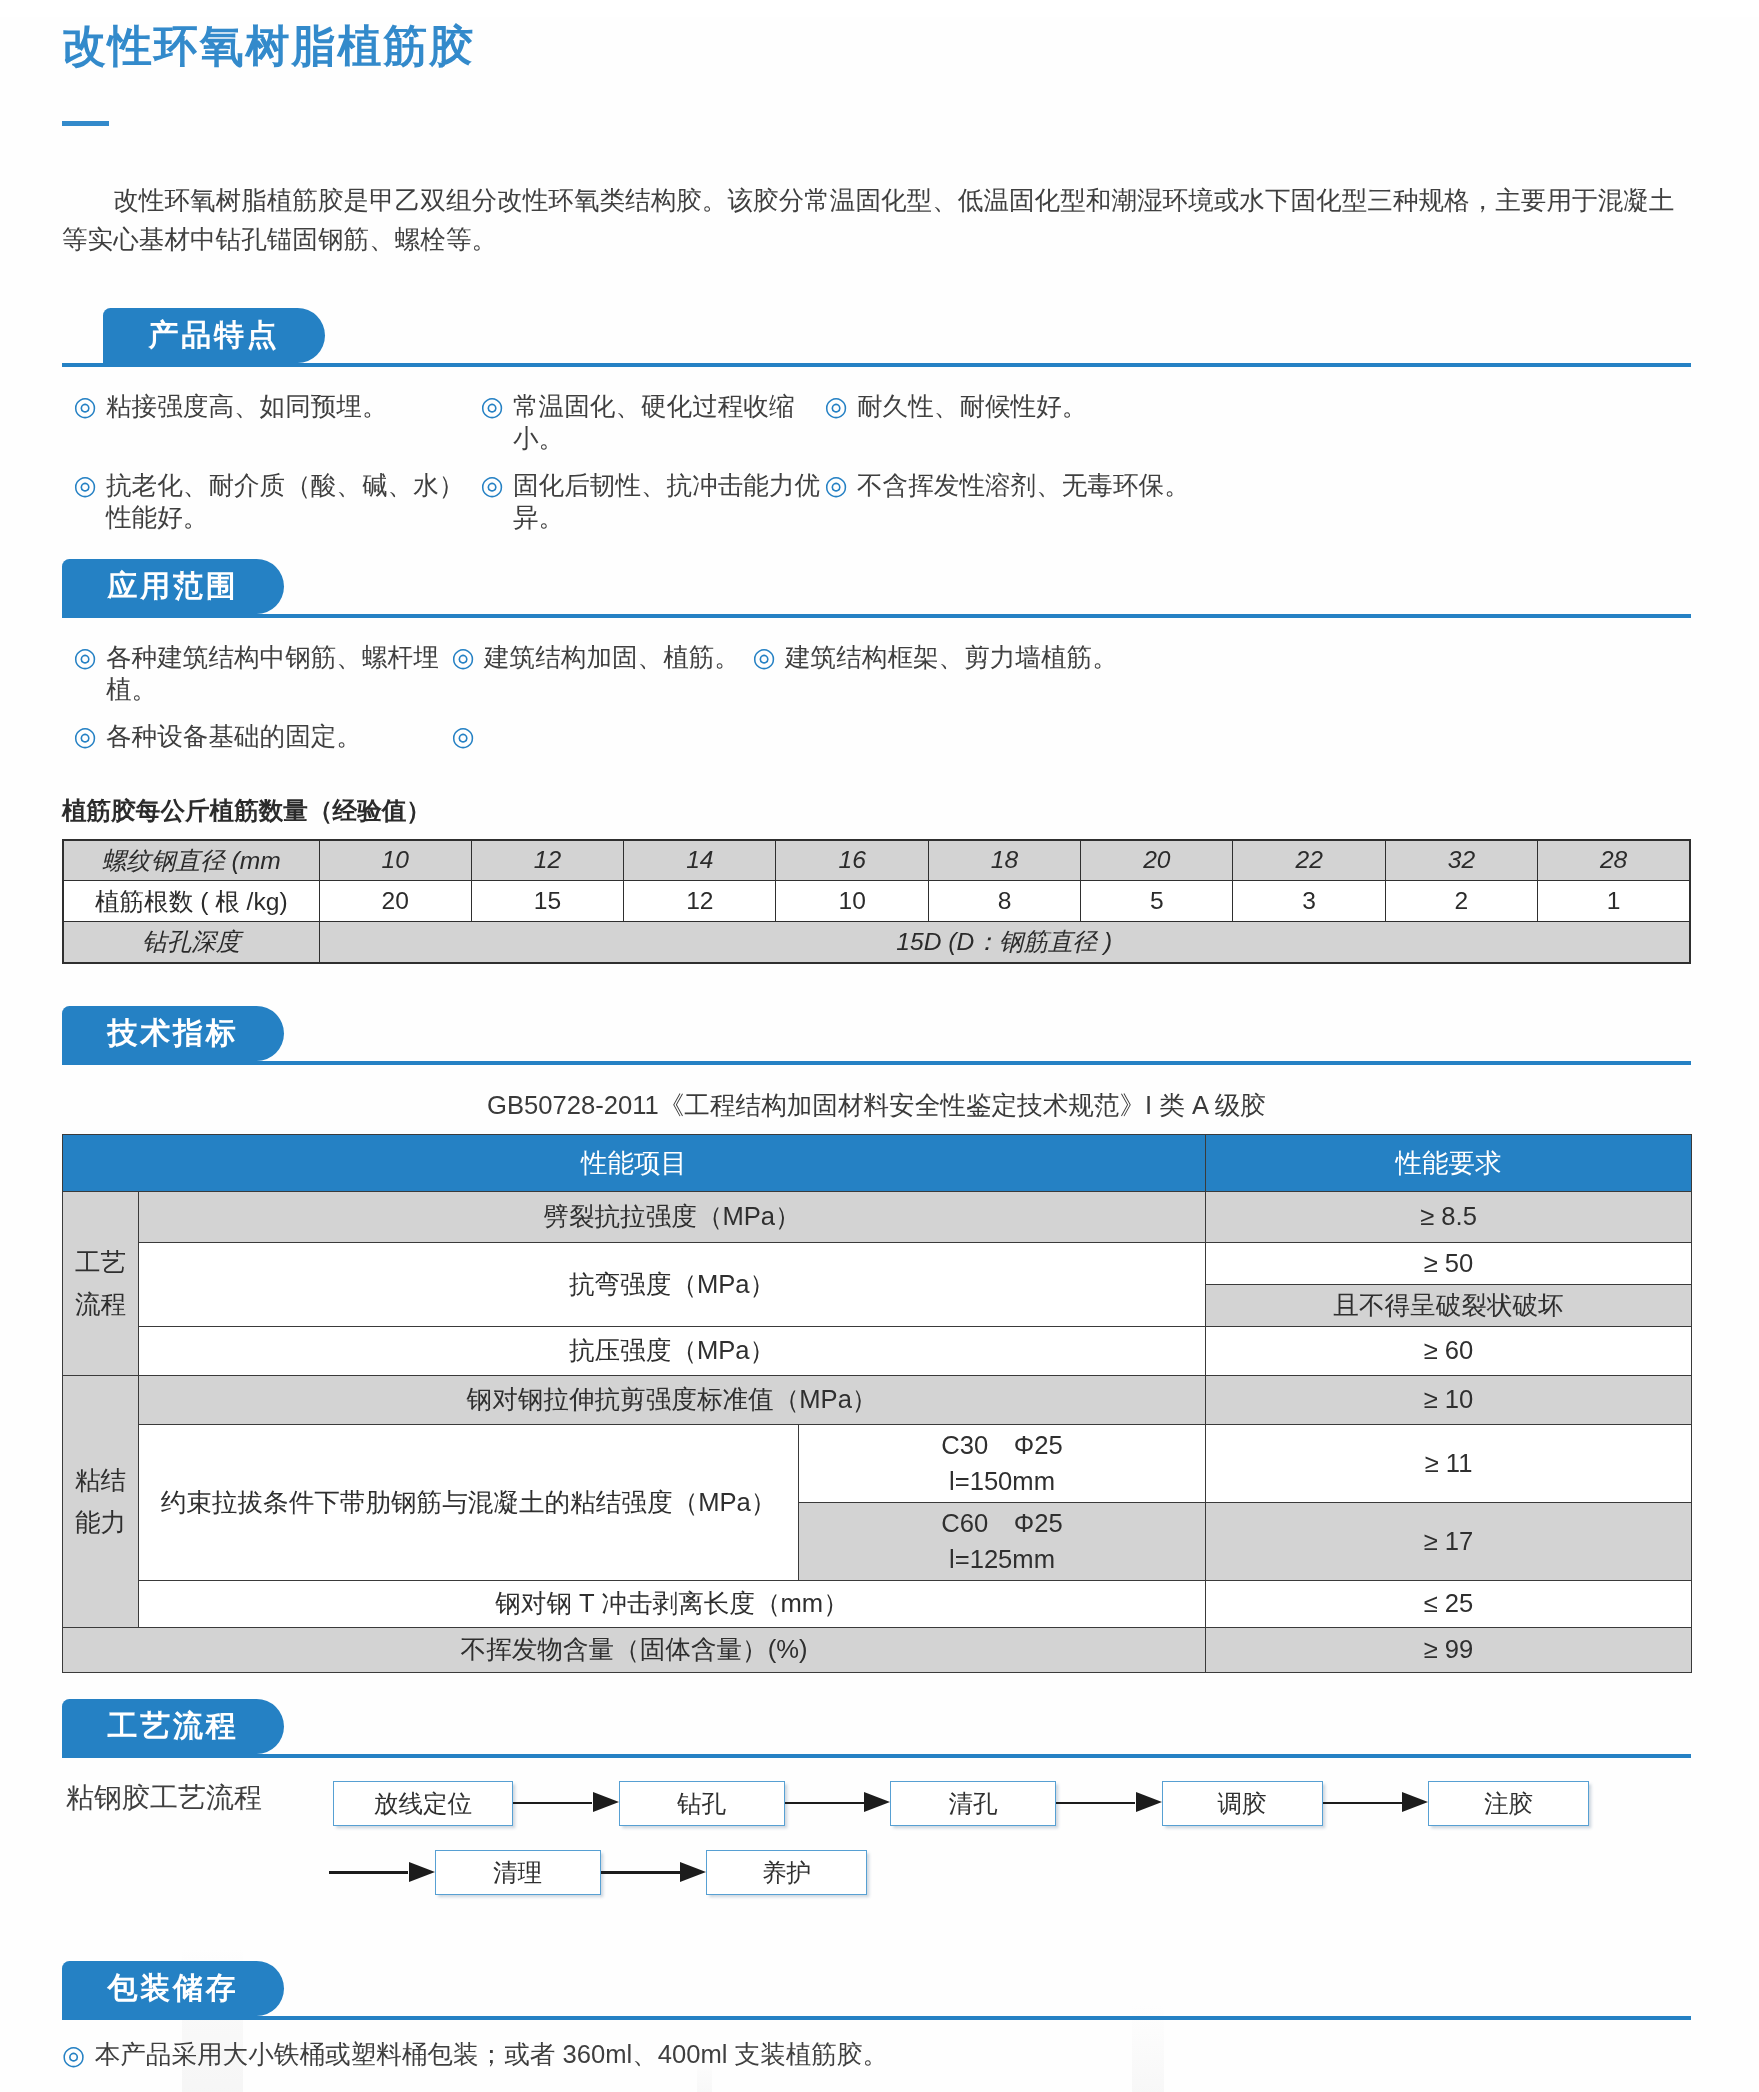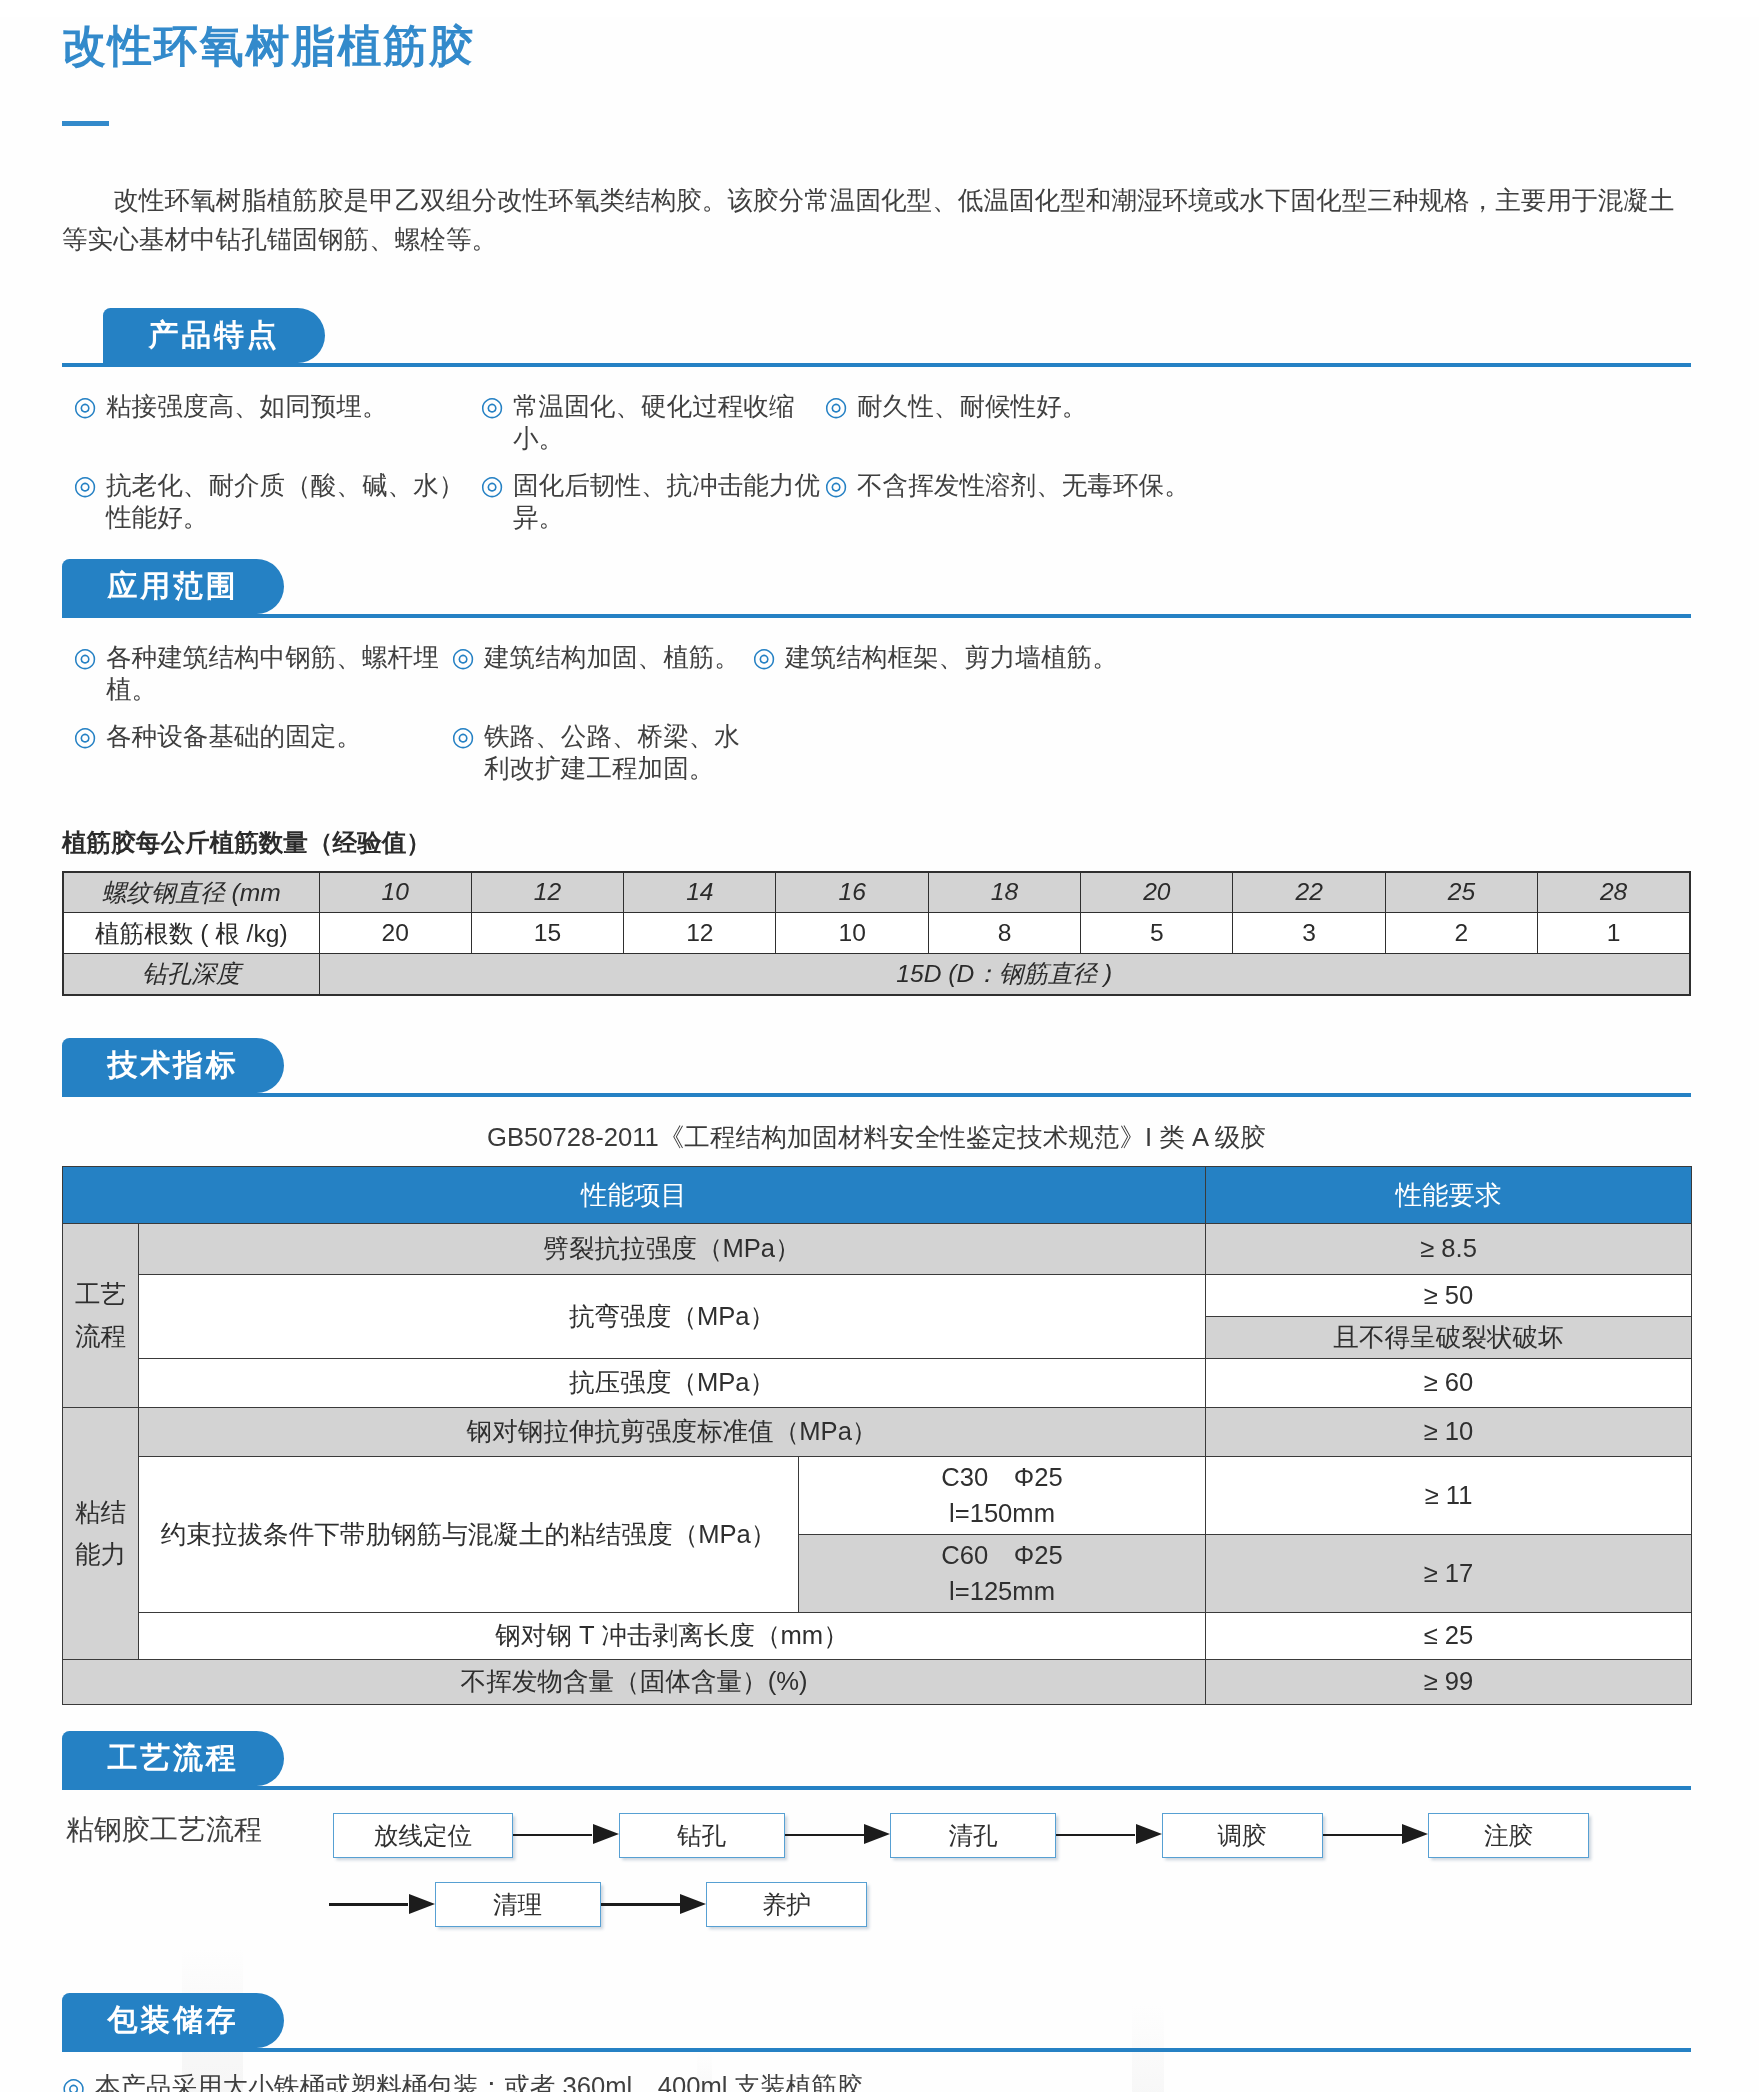--- a/index.html
+++ b/index.html
@@ -161,21 +161,20 @@
       <div class="bullet">
           <span class="bg">◎</span>
           <span>建筑结构框架、剪力墙植筋。</span>
         </div>
       <div class="bullet">
           <span class="bg">◎</span>
           <span>各种设备基础的固定。</span>
         </div>
       <div class="bullet">
           <span class="bg">◎</span>
-          <span>铁路、公路、桥梁、水利改扩建工程加固。</span>
         </div>
     </div>
 
     <div class="dose-title">植筋胶每公斤植筋数量（经验值）</div>
     <table class="dose-table">
       <colgroup>
         <col class="first">
           <col>
           <col>
           <col>
@@ -189,21 +188,21 @@
       <tbody>
           <tr class="g">
         <td>螺纹钢直径 (mm</td>
         <td>10</td>
         <td>12</td>
         <td>14</td>
         <td>16</td>
         <td>18</td>
         <td>20</td>
         <td>22</td>
-        <td>25</td>
+        <td>32</td>
         <td>28</td>
       </tr>
       <tr>
         <td>植筋根数 ( 根 /kg)</td>
         <td>20</td>
         <td>15</td>
         <td>12</td>
         <td>10</td>
         <td>8</td>
         <td>5</td>

